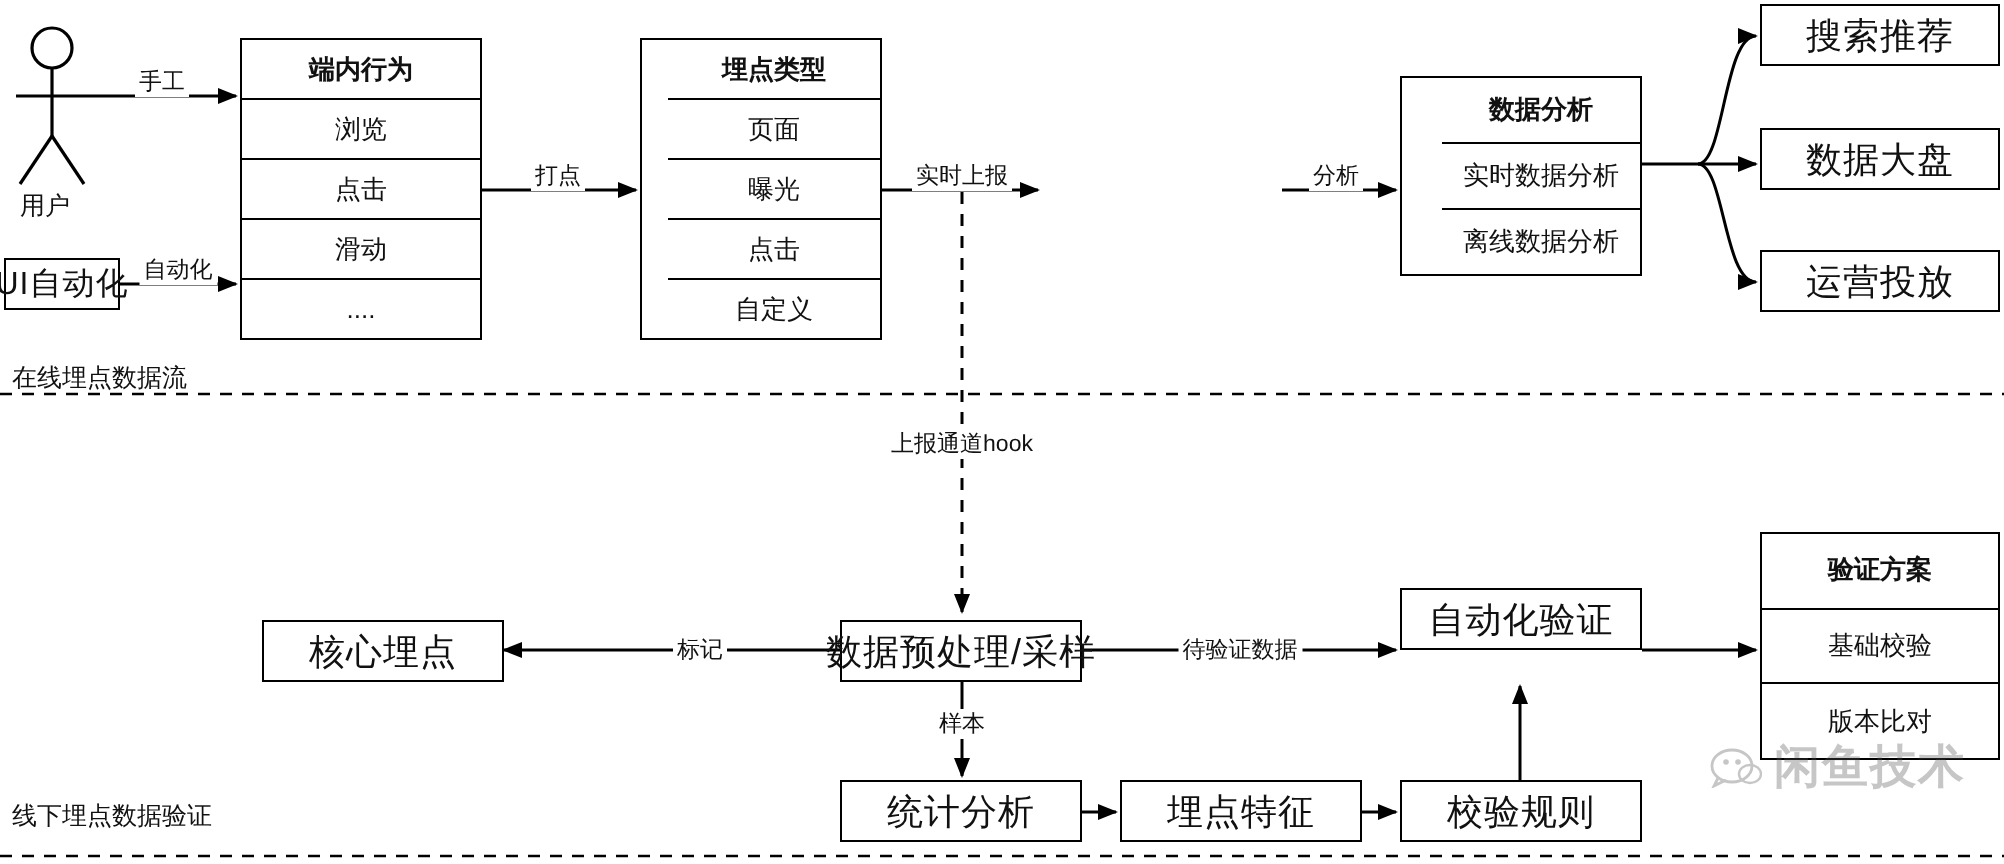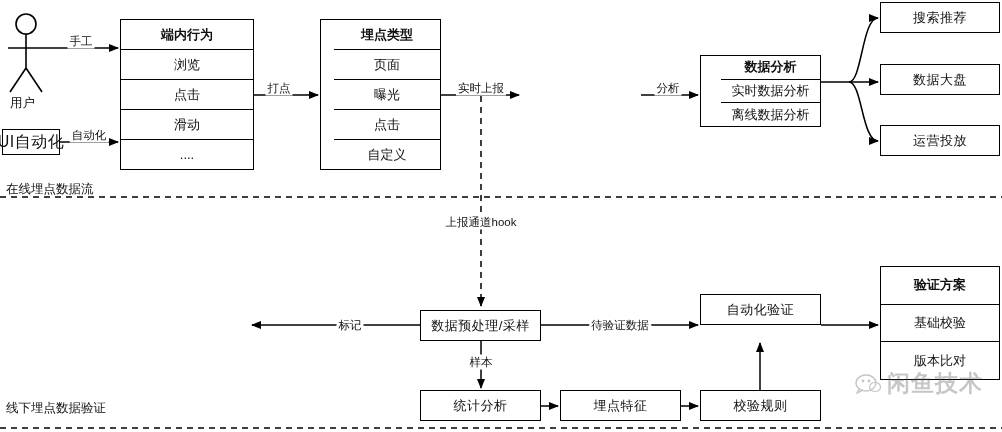--- a/index.html
+++ b/index.html
@@ -1,20 +1,20 @@
 <!DOCTYPE html>
 <html><head>
 <meta charset="utf-8">
 <style>
   html,body{margin:0;padding:0;background:#ffffff;}
   body{font-family:"Liberation Sans","DejaVu Sans",sans-serif;}
   #canvas{position:relative;width:1002px;height:432px;background:#fff;overflow:hidden;}
   svg.layer{position:absolute;left:0;top:0;width:1002px;height:432px;}
   .box{position:absolute;box-sizing:border-box;border:1.5px solid #000;background:#fff;
-       display:flex;align-items:center;justify-content:center;color:#111;font-size:13px;
+       display:flex;align-items:center;justify-content:center;color:#111;font-size:18px;
        letter-spacing:.5px;white-space:nowrap;}
   .tbl{position:absolute;box-sizing:border-box;border:1.5px solid #000;background:#fff;
        display:flex;flex-direction:column;}
   .tbl .row{flex:1 1 0;display:flex;align-items:center;justify-content:center;
             border-bottom:1.5px solid #000;font-size:13px;color:#111;white-space:nowrap;}
   .tbl .row:last-child{border-bottom:none;}
   .tbl .row.head{font-weight:bold;}
   .elabel{position:absolute;font-size:11.5px;color:#111;background:#fff;padding:0 2px;
           white-space:nowrap;transform:translate(-50%,-50%);}
   .slabel{position:absolute;font-size:12.5px;color:#111;white-space:nowrap;}
@@ -74,47 +74,48 @@
 
     <line x1="760" y1="390" x2="760" y2="343" stroke="#000" stroke-width="1.5" marker-end="url(#ah)"></line>
 
     <line x1="821" y1="325" x2="878" y2="325" stroke="#000" stroke-width="1.5" marker-end="url(#ah)"></line>
   </svg>
 
   <div class="slabel" style="left:10px;top:95px;">用户</div>
 
   <div class="box" style="left:2px;top:129px;width:58px;height:26px;font-size:16px;">UI自动化</div>
 
-  <div class="tbl" style="left:120px;top:19px;width:134px;height:151px;">
+  <div class="tbl" style="left:120px;top:19px;width:121px;height:151px;">
     <div class="row head">端内行为</div>
     <div class="row">浏览</div>
     <div class="row">点击</div>
     <div class="row">滑动</div>
     <div class="row">....</div>
   </div>
 
   <div class="tbl" style="left:320px;top:19px;width:121px;height:151px;padding-left:13px;">
     <div class="row head">埋点类型</div>
     <div class="row">页面</div>
     <div class="row">曝光</div>
     <div class="row">点击</div>
     <div class="row">自定义</div>
   </div>
 
 
-  <div class="tbl" style="left:700px;top:55px;width:121px;height:72px;padding-left:20px;">
+  <div class="tbl" style="left:700px;top:38px;width:121px;height:100px;padding-left:20px;">
     <div class="row head">数据分析</div>
     <div class="row">实时数据分析</div>
     <div class="row">离线数据分析</div>
   </div>
 
   <div class="box" style="left:880px;top:2px;width:120px;height:31px;">搜索推荐</div>
   <div class="box" style="left:880px;top:64px;width:120px;height:31px;">数据大盘</div>
   <div class="box" style="left:880px;top:125px;width:120px;height:31px;">运营投放</div>
 
+  <div class="box" style="left:131px;top:310px;width:121px;height:31px;">核心埋点</div>
   <div class="box" style="left:420px;top:310px;width:121px;height:31px;">数据预处理/采样</div>
   <div class="box" style="left:420px;top:390px;width:121px;height:31px;">统计分析</div>
   <div class="box" style="left:560px;top:390px;width:121px;height:31px;">埋点特征</div>
   <div class="box" style="left:700px;top:390px;width:121px;height:31px;">校验规则</div>
   <div class="box" style="left:700px;top:294px;width:121px;height:31px;font-family:Liberation Serif, serif;">自动化验证</div>
 
   <div class="tbl" style="left:880px;top:266px;width:120px;height:114px;">
     <div class="row head">验证方案</div>
     <div class="row">基础校验</div>
     <div class="row">版本比对</div>

